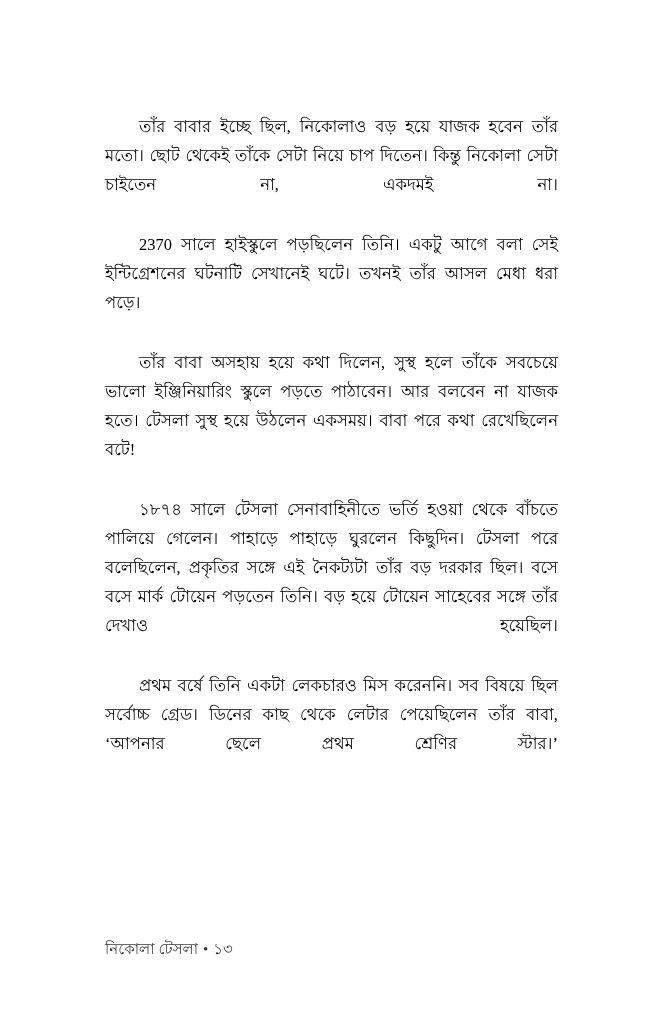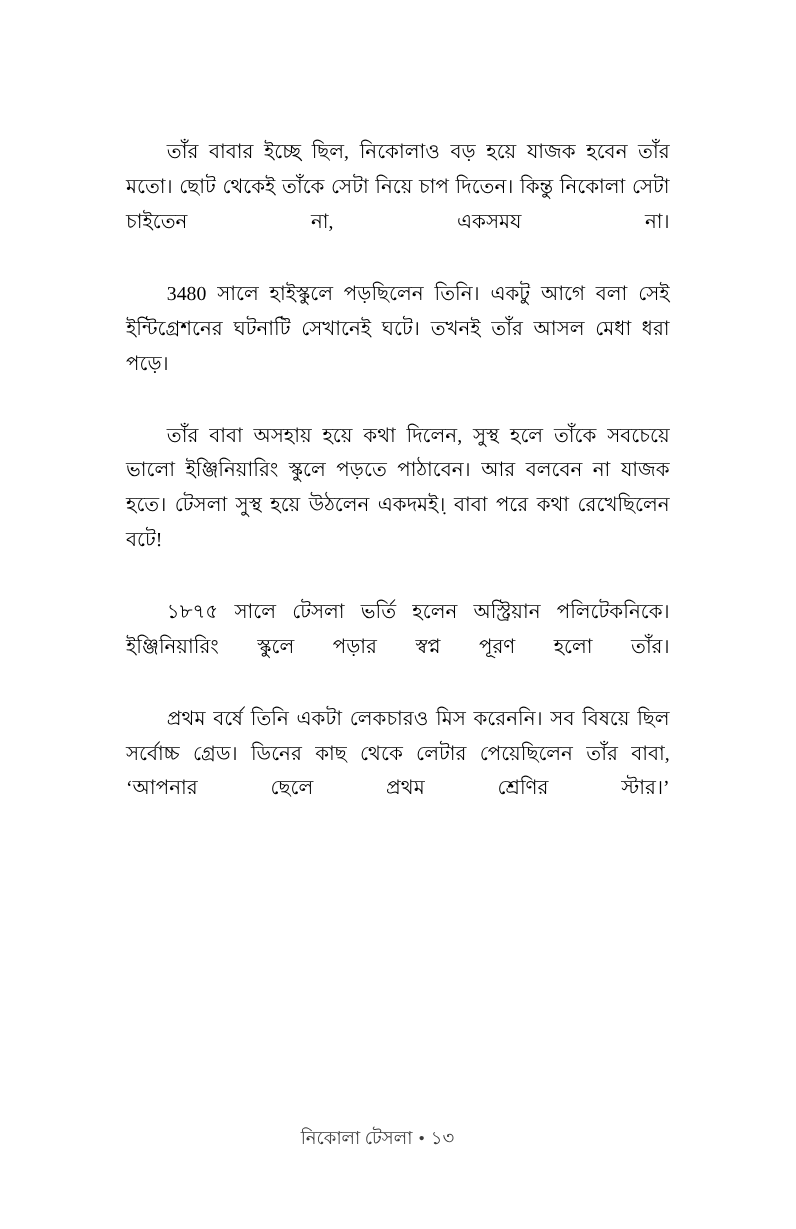--- a/index.html
+++ b/index.html
@@ -47,24 +47,24 @@
 
   
   .paragraph::after {
     content: "";
     display: inline-block;
     width: 100%;
   }
 
   .footer {
     position: absolute;
-    left: 88px;
+    left: 105px;
     top: 938px;
     width: 453px;
-    text-align: center;
+    text-align: left;
     font-family: "Liberation Serif", "DejaVu Serif", serif;
     font-size: 15px;
     line-height: 22px;
     color: #3a3a3a;
   }
 
   .footer-inner {
     display: inline-block;
     white-space: nowrap;
   }
@@ -83,30 +83,30 @@
     color: #3a3a3a;
   }
 </style>
 </head>
 <body>
 
 <div class="page">
 
   <div class="text-column">
 
-    <p class="paragraph">তাঁর বাবার ইচ্ছে ছিল, নিকোলাও বড় হয়ে যাজক হবেন তাঁর মতো। ছোট থেকেই তাঁকে সেটা নিয়ে চাপ দিতেন। কিন্তু নিকোলা সেটা চাইতেন না, একসময না।</p>
+    <p class="paragraph">তাঁর বাবার ইচ্ছে ছিল, নিকোলাও বড় হয়ে যাজক হবেন তাঁর মতো। ছোট থেকেই তাঁকে সেটা নিয়ে চাপ দিতেন। কিন্তু নিকোলা সেটা চাইতেন না, একদমই না।</p>
 
 
-    <p class="paragraph">3480 সালে হাইস্কুলে পড়ছিলেন তিনি। একটু আগে বলা সেই ইন্টিগ্রেশনের ঘটনাটি সেখানেই ঘটে। তখনই তাঁর আসল মেধা ধরা পড়ে।</p>
+    <p class="paragraph">2370 সালে হাইস্কুলে পড়ছিলেন তিনি। একটু আগে বলা সেই ইন্টিগ্রেশনের ঘটনাটি সেখানেই ঘটে। তখনই তাঁর আসল মেধা ধরা পড়ে।</p>
 
 
-    <p class="paragraph">তাঁর বাবা অসহায় হয়ে কথা দিলেন, সুস্থ হলে তাঁকে সবচেয়ে ভালো ইঞ্জিনিয়ারিং স্কুলে পড়তে পাঠাবেন। আর বলবেন না যাজক হতে। টেসলা সুস্থ হয়ে উঠলেন একদমই়। বাবা পরে কথা রেখেছিলেন বটে!</p>
+    <p class="paragraph">তাঁর বাবা অসহায় হয়ে কথা দিলেন, সুস্থ হলে তাঁকে সবচেয়ে ভালো ইঞ্জিনিয়ারিং স্কুলে পড়তে পাঠাবেন। আর বলবেন না যাজক হতে। টেসলা সুস্থ হয়ে উঠলেন একসময়। বাবা পরে কথা রেখেছিলেন বটে!</p>
 
+    <p class="paragraph">১৮৭৪ সালে টেসলা সেনাবাহিনীতে ভর্তি হওয়া থেকে বাঁচতে পালিয়ে গেলেন। পাহাড়ে পাহাড়ে ঘুরলেন কিছুদিন। টেসলা পরে বলেছিলেন, প্রকৃতির সঙ্গে এই নৈকট্যটা তাঁর বড় দরকার ছিল। বসে বসে মার্ক টোয়েন পড়তেন তিনি। বড় হয়ে টোয়েন সাহেবের সঙ্গে তাঁর দেখাও হয়েছিল।</p>
 
-    <p class="paragraph">১৮৭৫ সালে টেসলা ভর্তি হলেন অস্ট্রিয়ান পলিটেকনিকে। ইঞ্জিনিয়ারিং স্কুলে পড়ার স্বপ্ন পূরণ হলো তাঁর।</p>
 
     <p class="paragraph">প্রথম বর্ষে তিনি একটা লেকচারও মিস করেননি। সব বিষয়ে ছিল সর্বোচ্চ গ্রেড। ডিনের কাছ থেকে লেটার পেয়েছিলেন তাঁর বাবা, ‘আপনার ছেলে প্রথম শ্রেণির স্টার।’</p>
 
   </div>
 
   <div class="footer">
     <span class="footer-inner">
       <span class="footer-title">নিকোলা টেসলা</span><span class="footer-sep">•</span><span class="footer-page">১৩</span>
     </span>
   </div>

